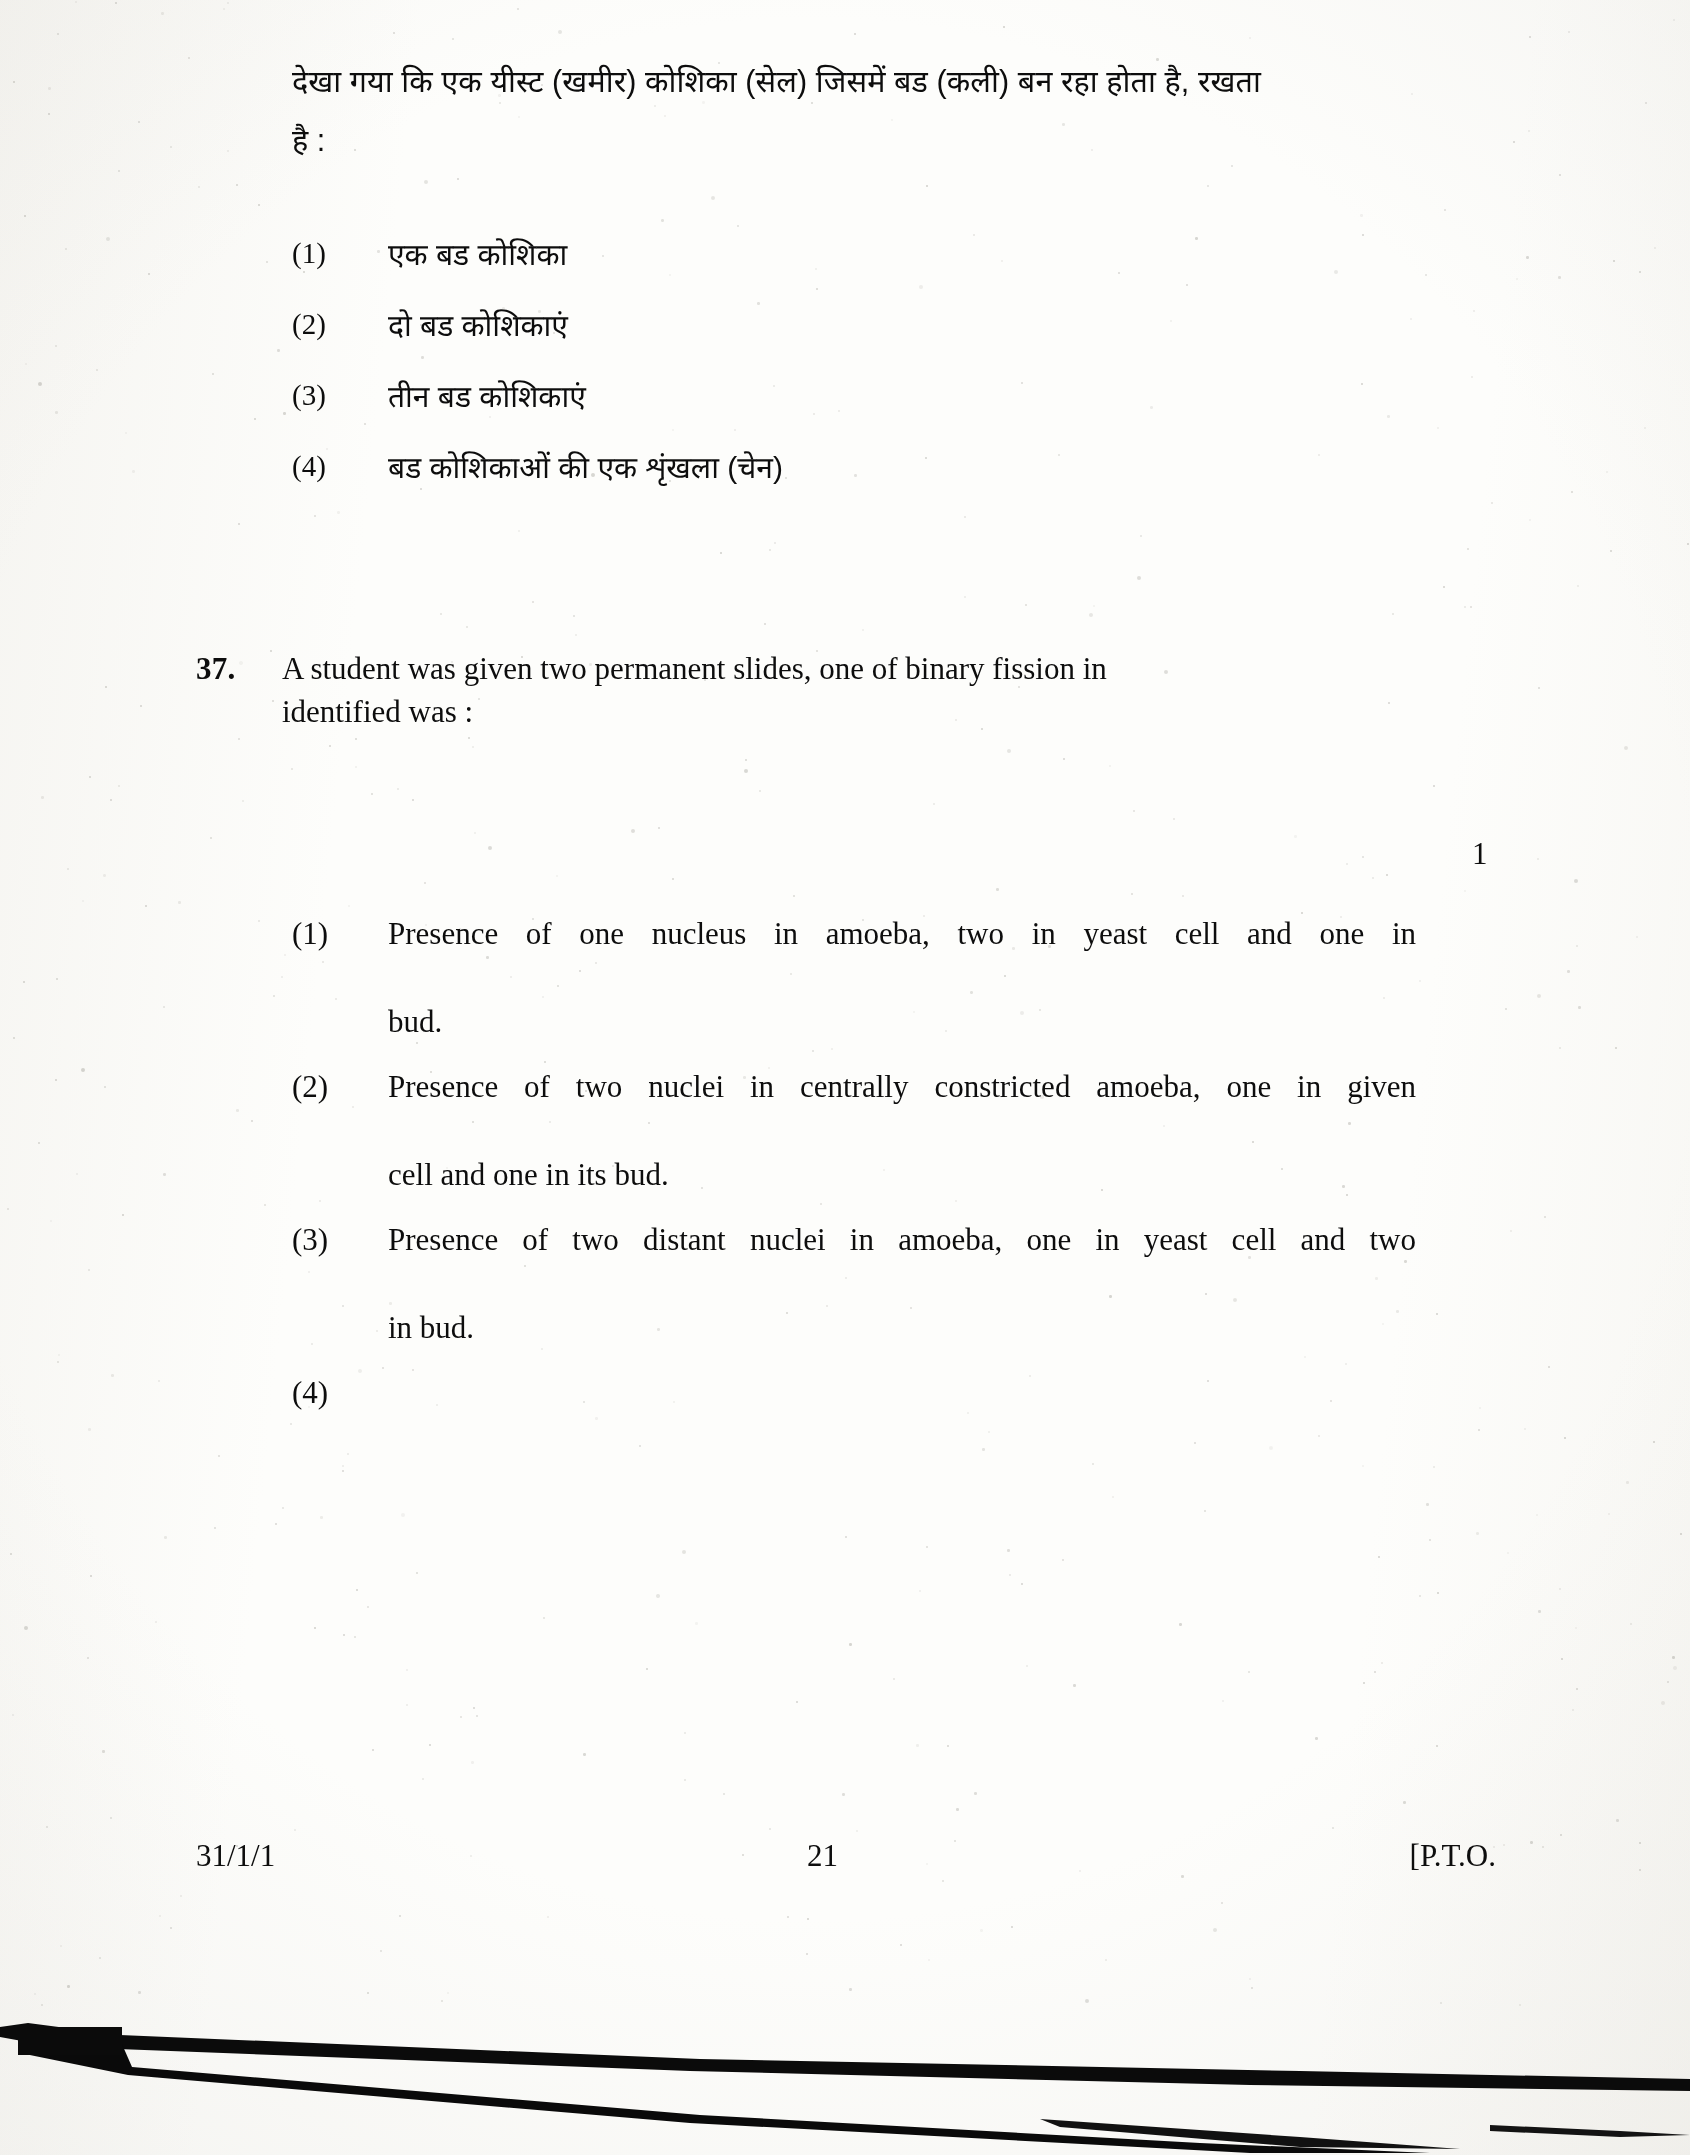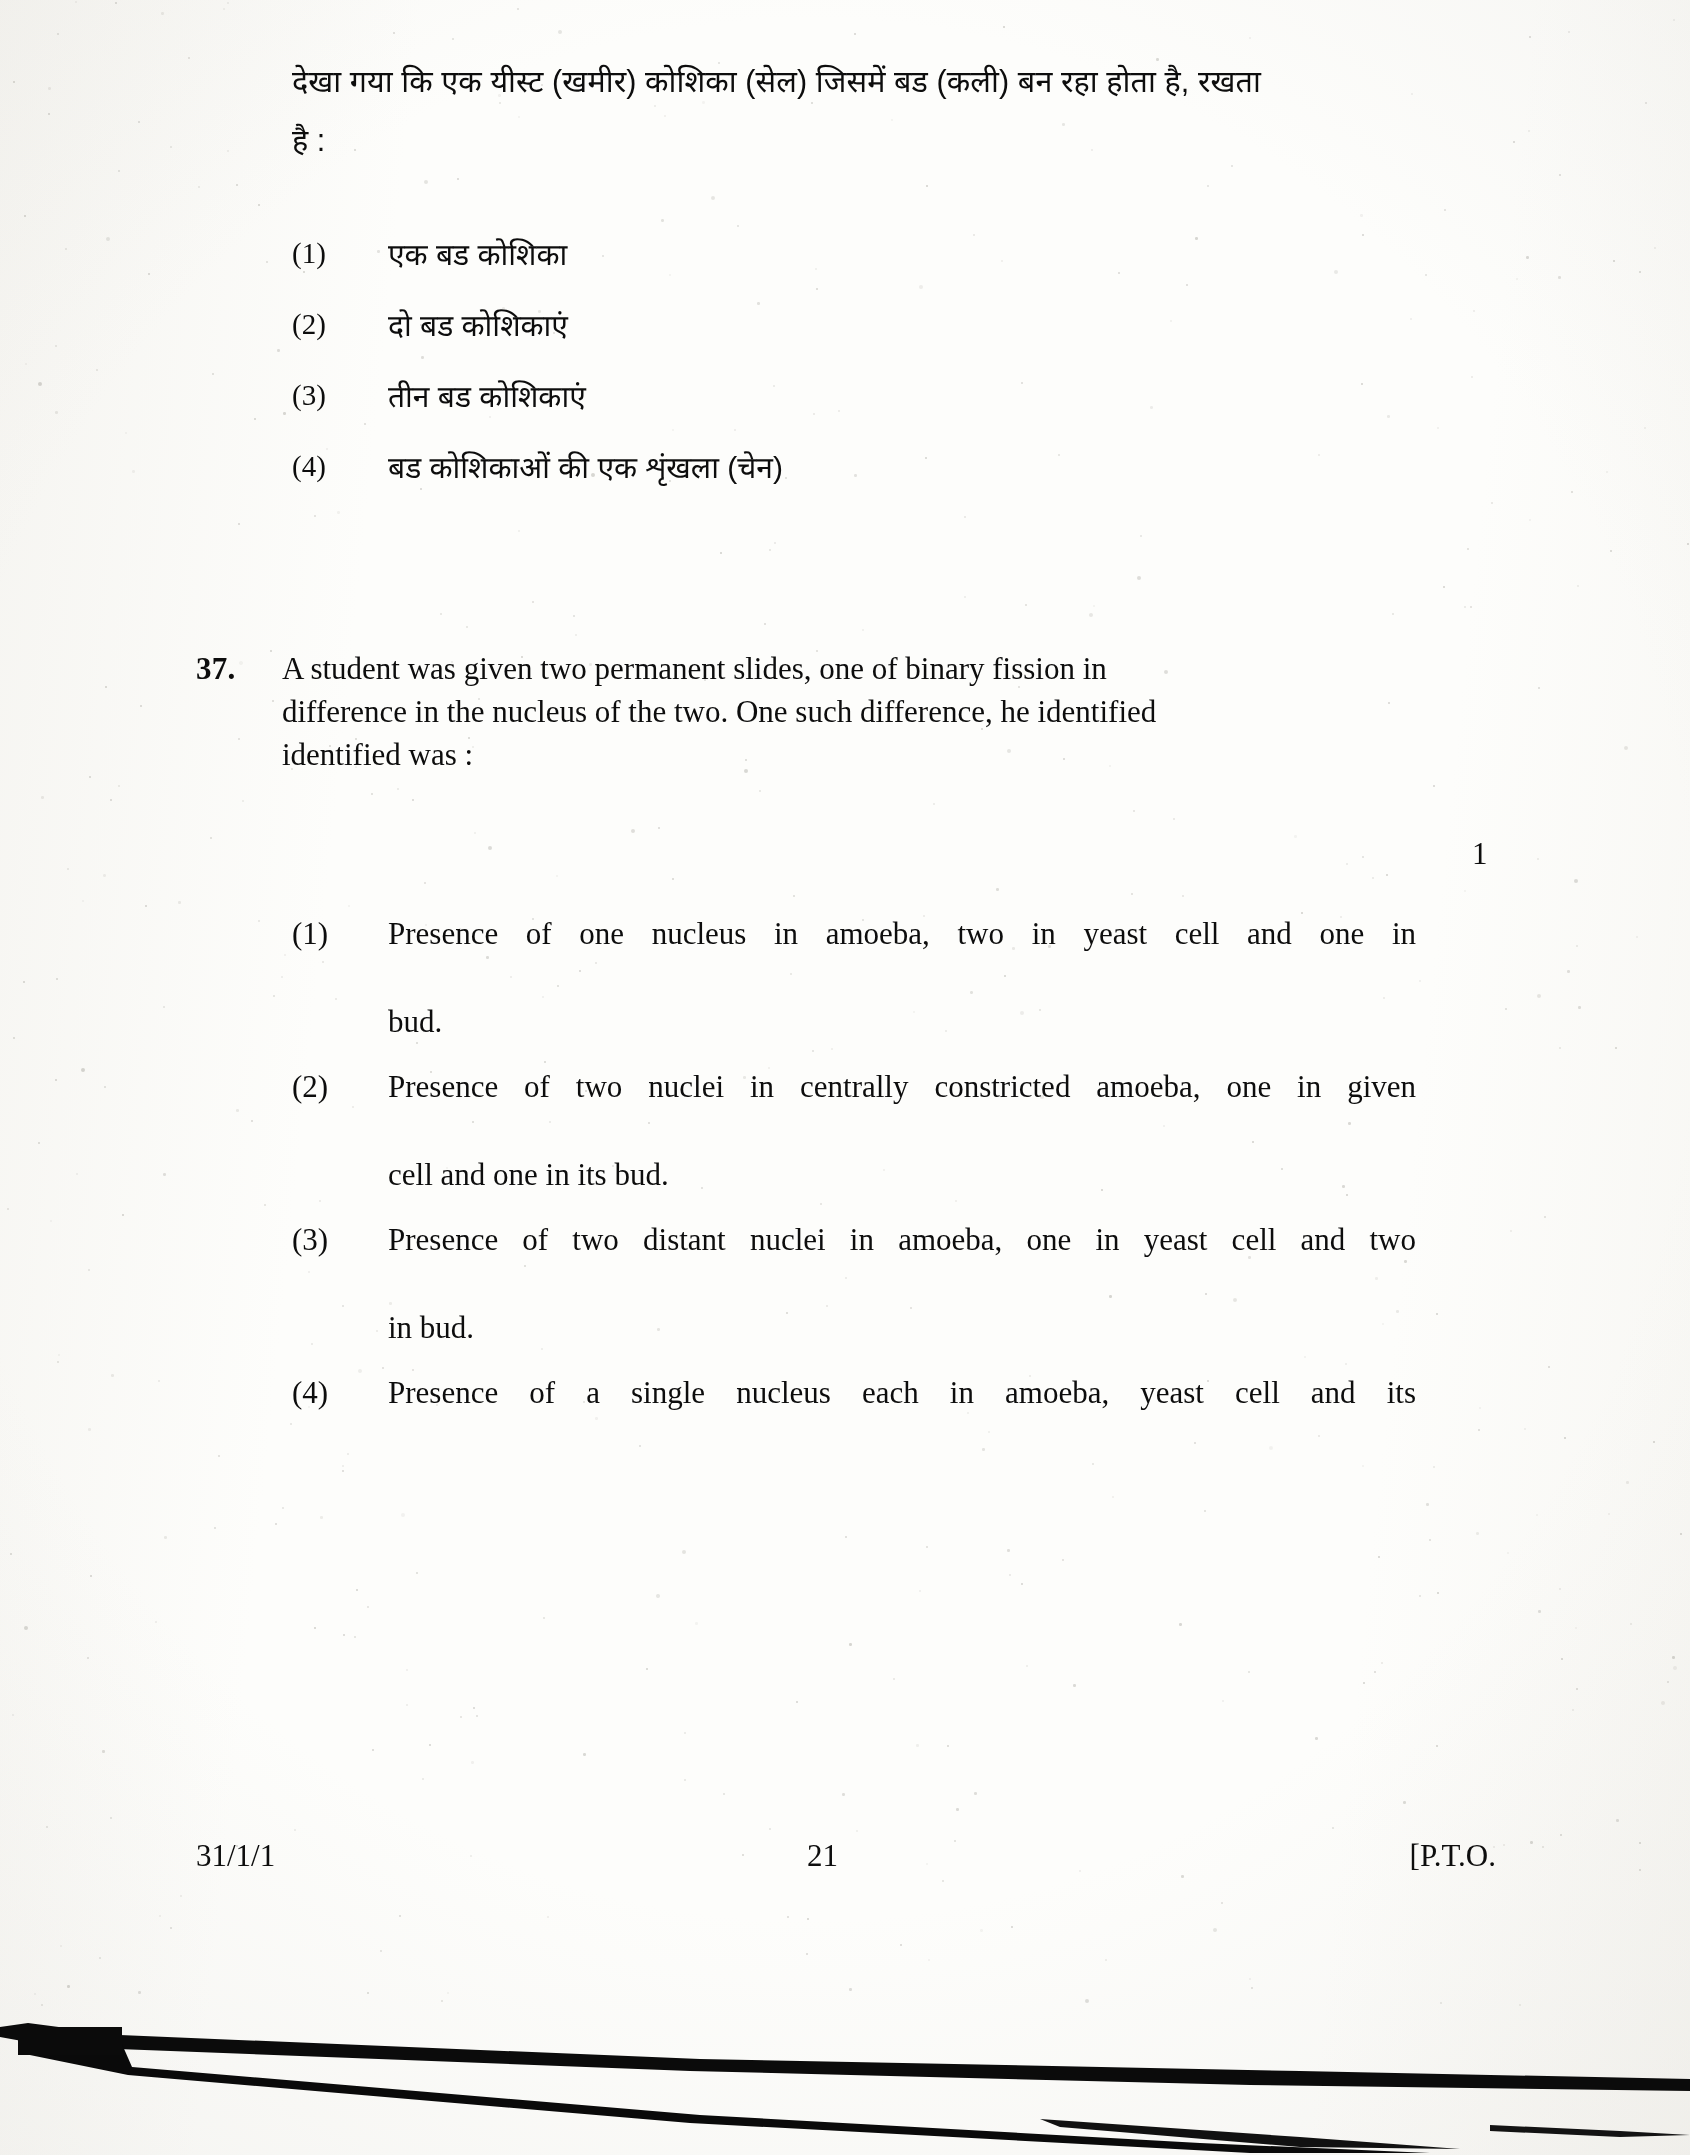--- a/index.html
+++ b/index.html
@@ -745,21 +745,20 @@
         <span class="num">(4)</span>
         <span class="txt">बड कोशिकाओं की एक शृंखला (चेन)</span>
       </div>
     </div>
 
     <div class="q-block">
       <div class="q-head">
         <div class="q-num">37.</div>
         <div class="q-text">
           <p>A student was given two permanent slides, one of binary fission in</p>
-          <p>difference in the nucleus of the two. One such difference, he identified</p>
           <p class="lastline">identified was :</p>
         </div>
       </div>
     </div>
 
     <div class="marks">1</div>
 
     <div class="eng-opts">
       <div class="eng-opt">
         <span class="num">(1)</span>
@@ -781,21 +780,20 @@
         <span class="num">(3)</span>
         <span class="body">
           <span class="ln1">Presence of two distant nuclei in amoeba, one in yeast cell and two</span>
           <span class="ln2">in bud.</span>
         </span>
       </div>
 
       <div class="eng-opt">
         <span class="num">(4)</span>
         <span class="body">
-          <span class="ln1">Presence of a single nucleus each in amoeba, yeast cell and its</span>
         </span>
       </div>
     </div>
 
     <div class="footer">
       <span class="code">31/1/1</span>
       <span class="pageno">21</span>
       <span class="pto">[P.T.O.</span>
     </div>
 

